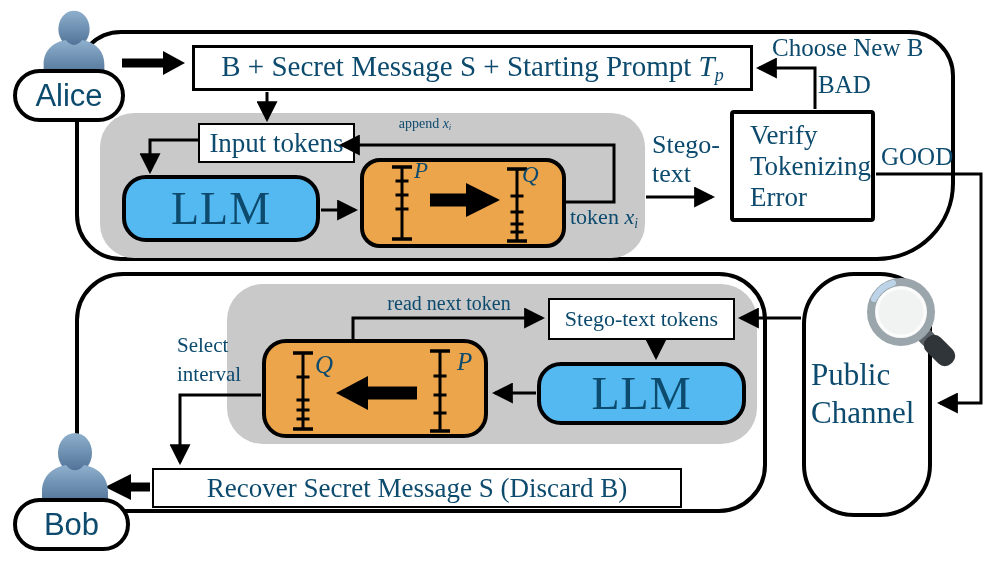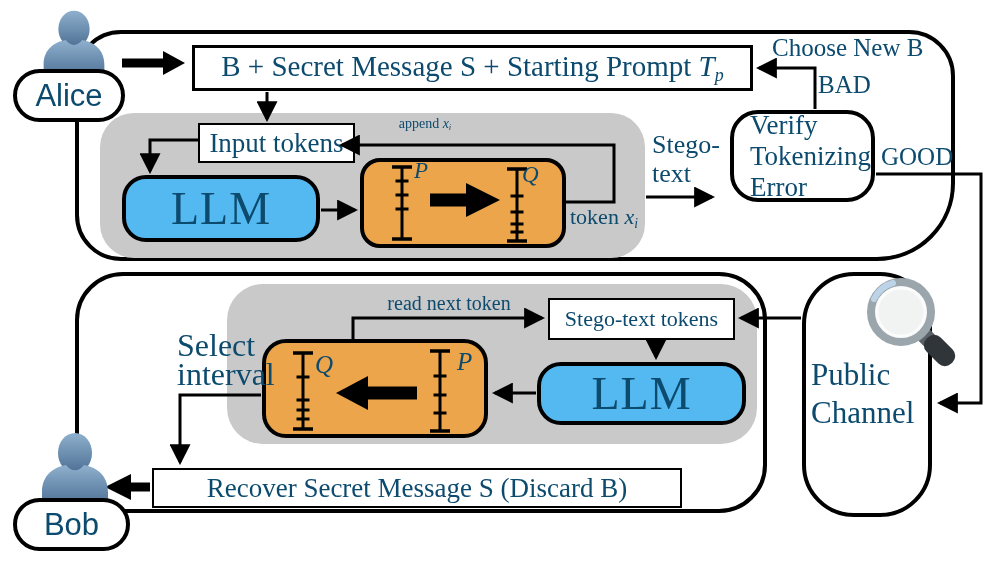--- a/index.html
+++ b/index.html
@@ -51,21 +51,21 @@
   <div class="box z10" style="left:198px;top:123px;width:157px;height:40px;font-size:27px;border-width:2.5px;justify-content:center;">
     <span>Input tokens</span>
   </div>
 
   <div class="box rbox blue z10" style="left:122px;top:175px;width:198px;height:67px;font-size:46px;letter-spacing:1px;">
     <span>LLM</span>
   </div>
 
   <div class="box rbox orange z10" style="left:360px;top:158px;width:206px;height:90px;border-radius:20px;"></div>
 
-  <div class="box rbox z10" style="left:730px;top:110px;width:145px;height:92px;border-radius:28px;justify-content:flex-start;">
+  <div class="box rbox z10" style="left:730px;top:110px;width:145px;height:112px;border-radius:4px;justify-content:flex-start;">
     <div style="padding-left:16px;font-size:27px;line-height:31px;">
       <div>Verify</div>
       <div>Tokenizing</div>
       <div>Error</div>
     </div>
   </div>
 
   <div class="box z10" style="left:548px;top:298px;width:187px;height:42px;font-size:22px;border-width:2.5px;">
     <span>Stego-text tokens</span>
   </div>
@@ -89,21 +89,21 @@
   </div>
   <div class="lbl" style="left:570px;top:205px;font-size:22px;">
     <span>token </span><span class="mvar">x</span><span class="sub">i</span>
   </div>
 
   <div class="lbl" style="left:652px;top:130px;font-size:26px;line-height:29px;">
     <div>Stego-</div>
     <div>text</div>
   </div>
 
-  <div class="lbl" style="left:177px;top:331px;font-size:32px;line-height:29px;">
+  <div class="lbl" style="left:177px;top:331px;font-size:21px;line-height:29px;">
     <div>Select</div>
     <div>interval</div>
   </div>
 
   <div class="lbl" style="left:383px;top:292px;width:132px;text-align:center;font-size:20px;">read next token</div>
 
   <div class="lbl mvar" style="left:414px;top:158px;font-size:23px;">P</div>
   <div class="lbl mvar" style="left:522px;top:162px;font-size:23px;">Q</div>
   <div class="lbl mvar" style="left:315px;top:351px;font-size:25px;">Q</div>
   <div class="lbl mvar" style="left:457px;top:348px;font-size:25px;">P</div>

